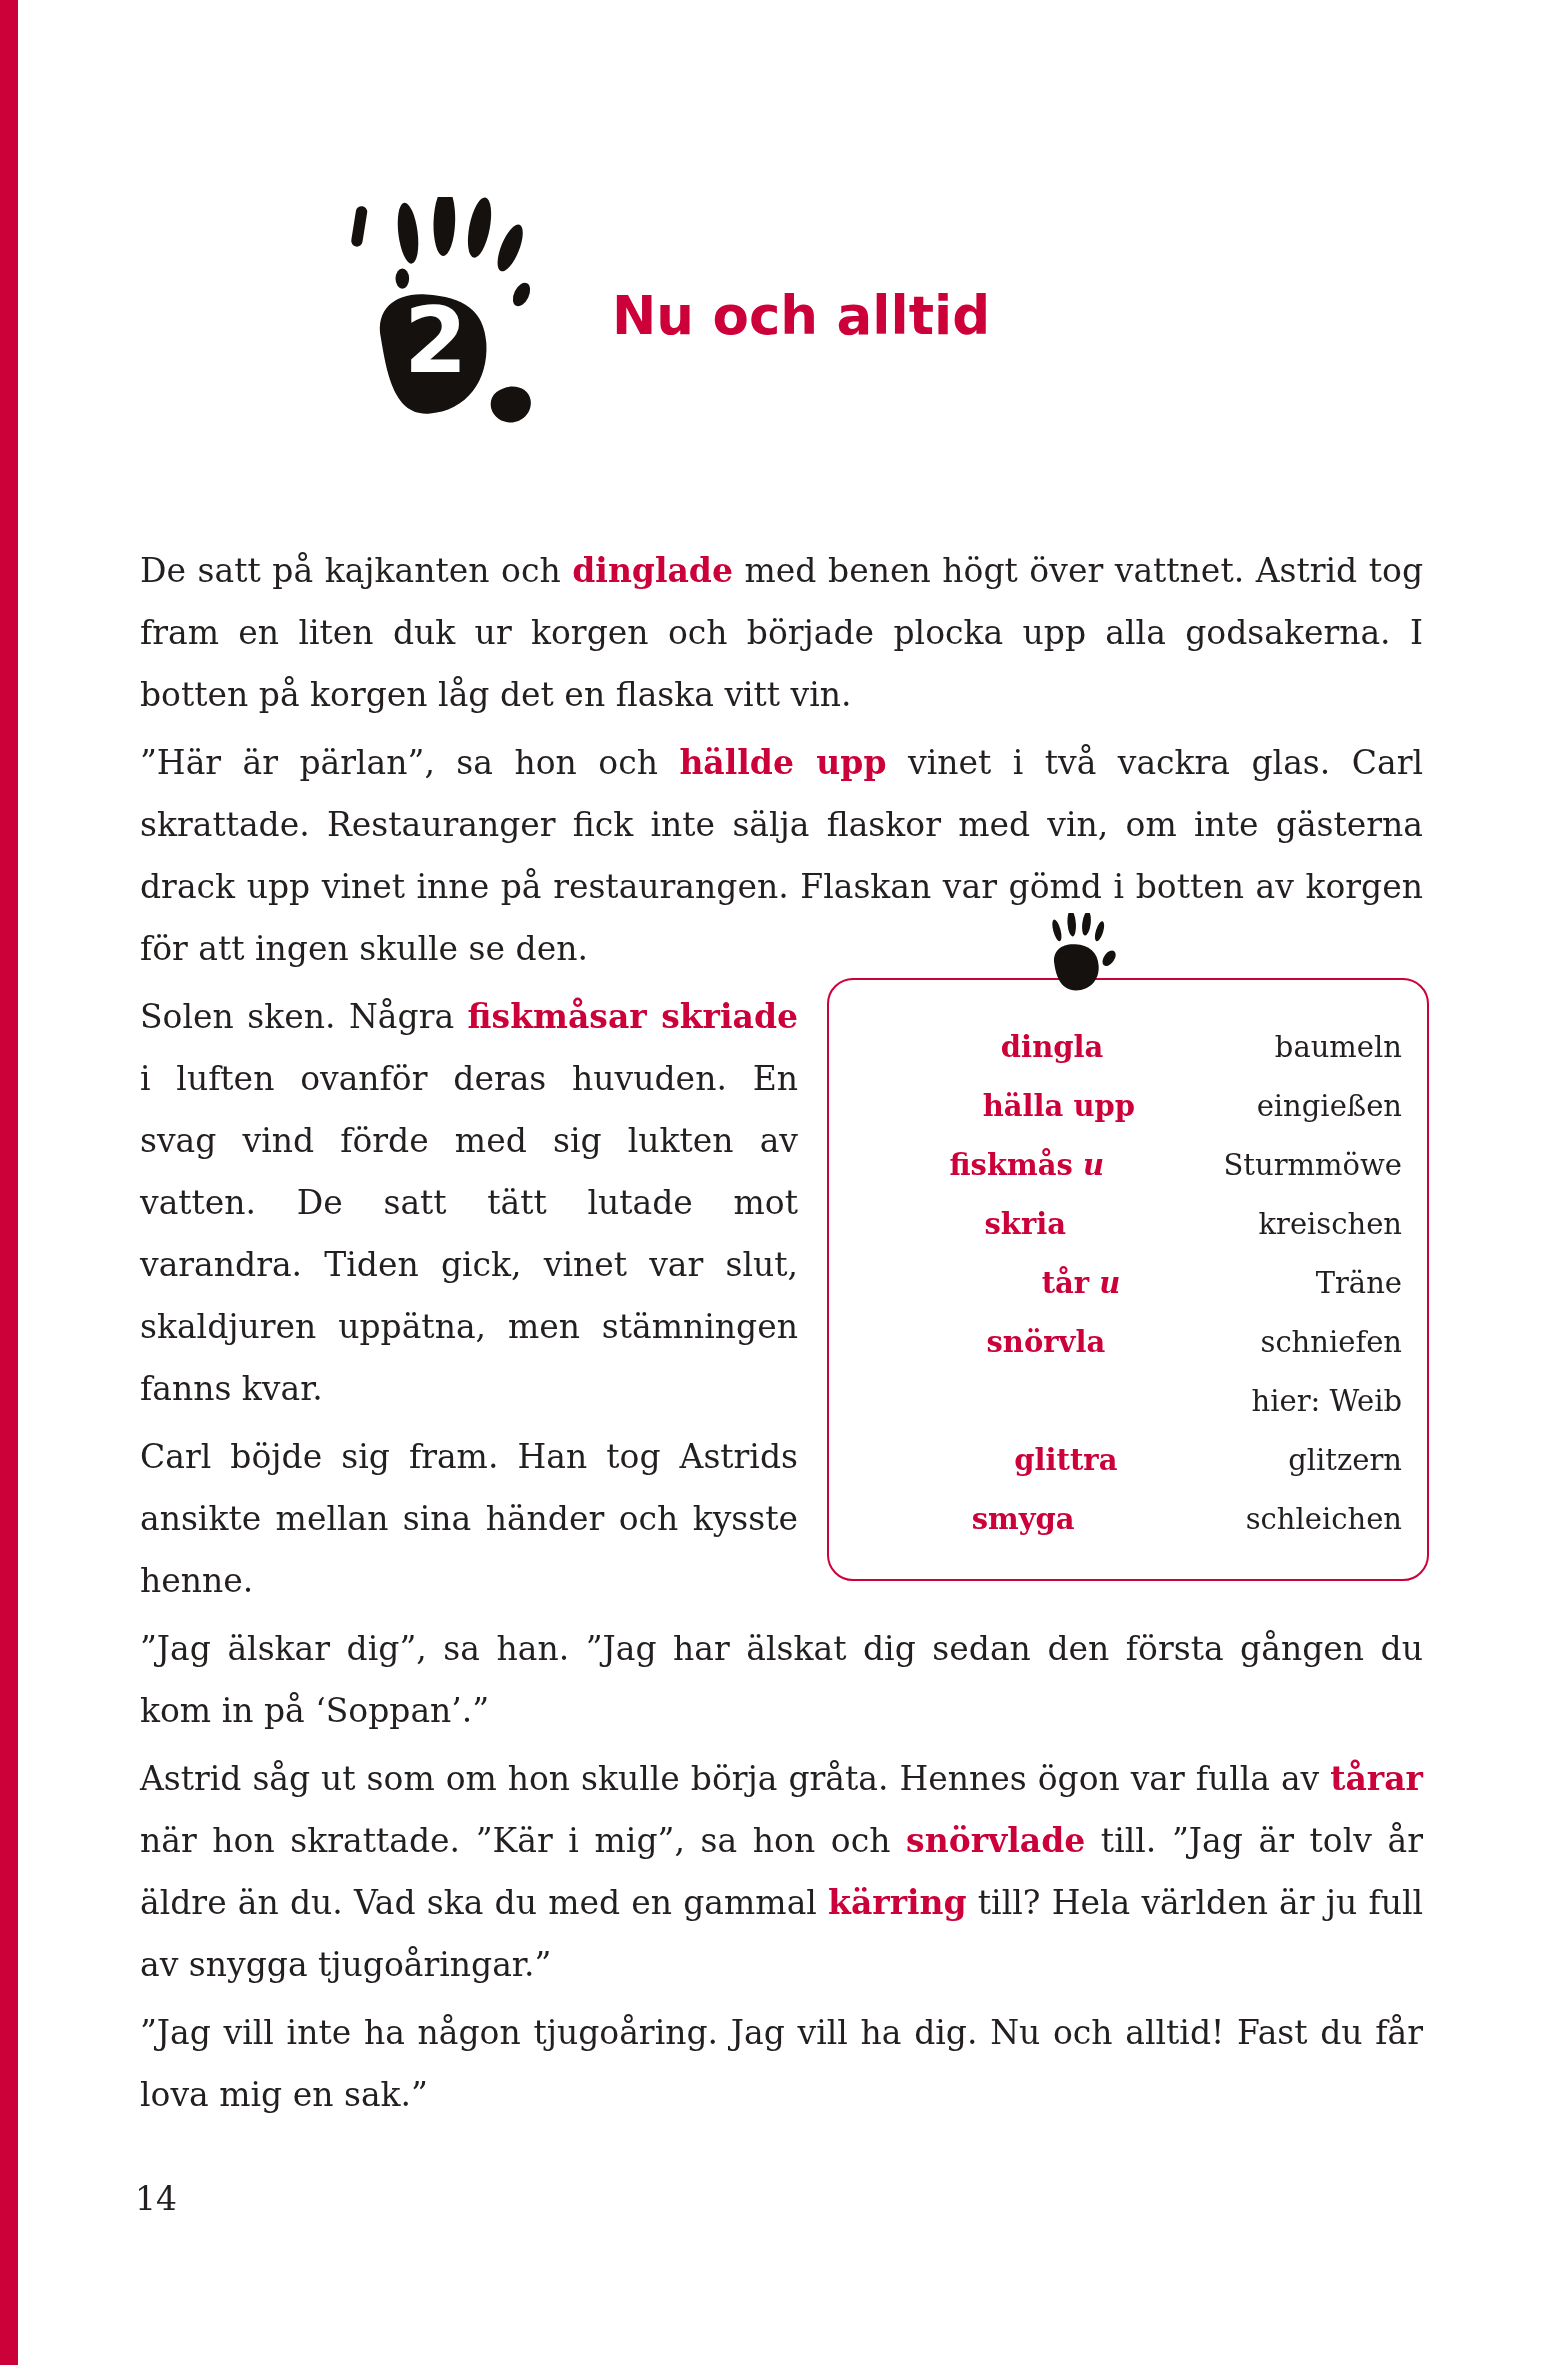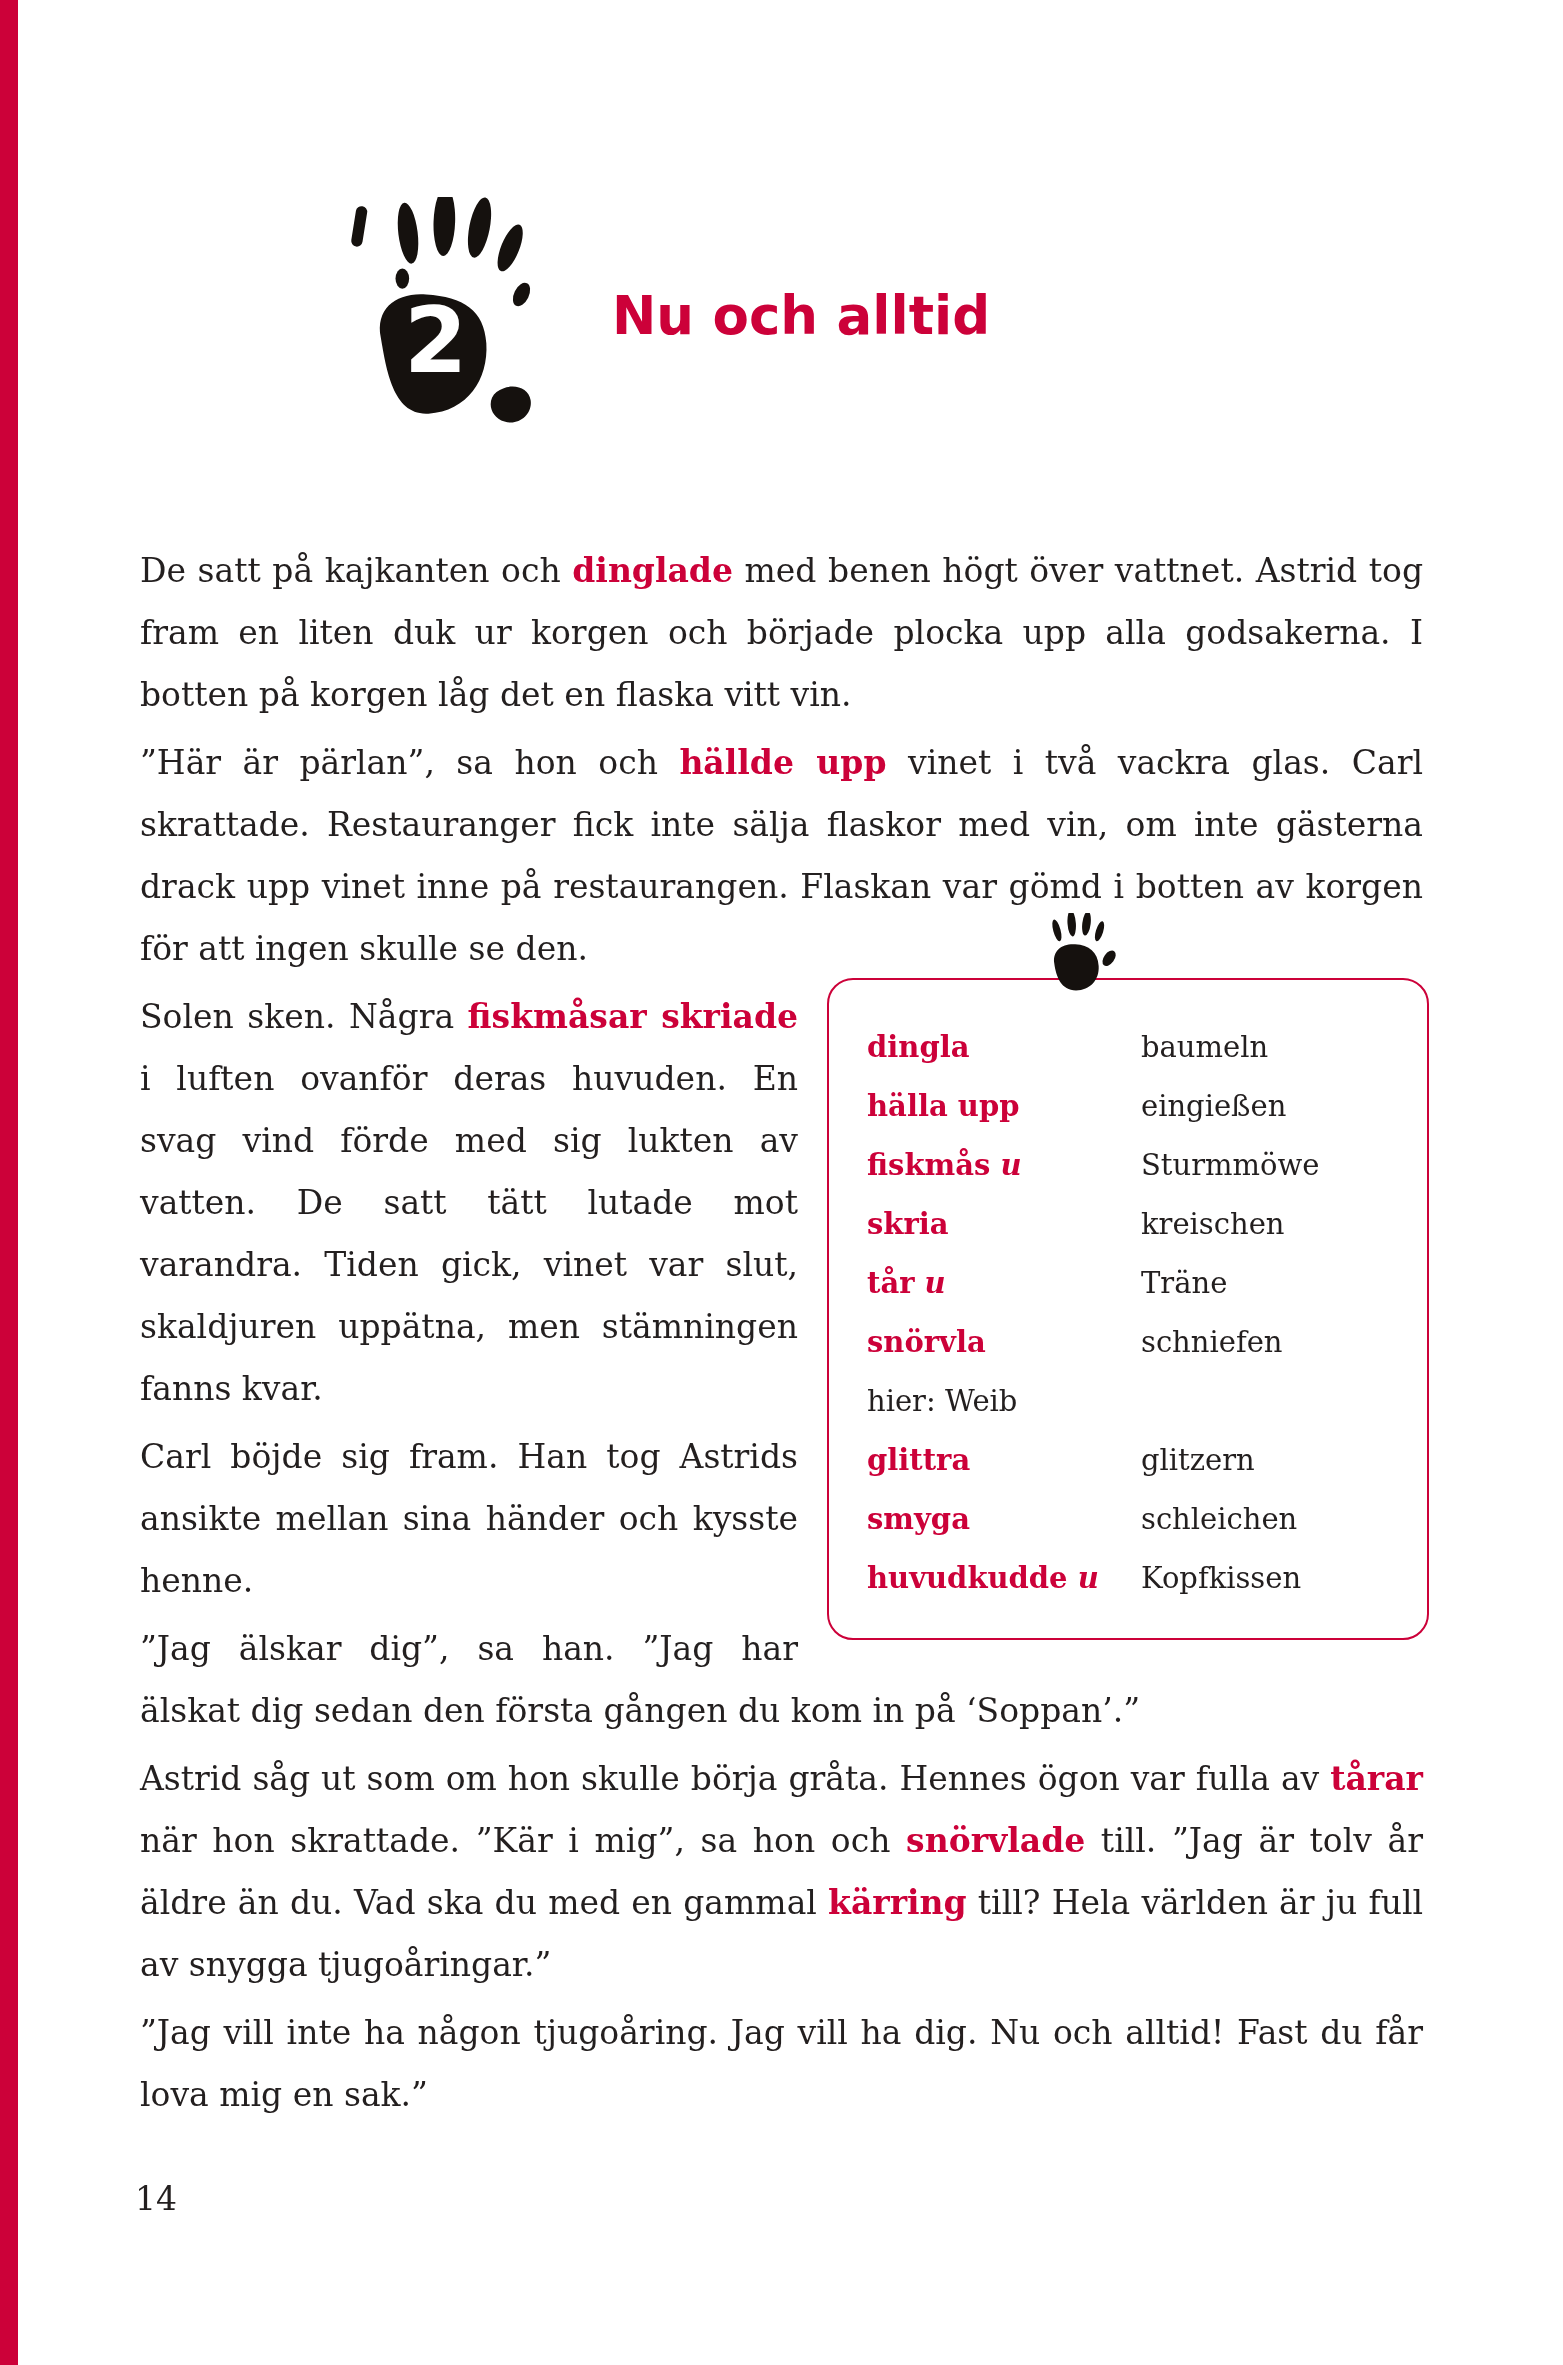--- a/index.html
+++ b/index.html
@@ -55,21 +55,21 @@
   }
   .vocab-card {
     border: 2.6px solid var(--accent, #cc0139);
     border-radius: 26px;
     background: #ffffff;
     padding: 38px 25px 30px 38px;
   }
   .vocab-row {
     display: flex; align-items: baseline;
     font-size: 29px; line-height: 59px;
-    white-space: nowrap; text-align: left;
+    white-space: nowrap; text-align: left; justify-content: flex-end;
   }
   .vocab-sv { flex: 0 0 274px; color: var(--accent, #cc0139); font-weight: 700; }
   .vocab-de { color: var(--text, #231f1f); font-weight: 400; }
   .gender { font-style: italic; }
   .it { }
   .warn-icon { margin-right: 7.8px; position: relative; top: 1.3px; }
   .hand-small {
     position: absolute; top: -65px; left: 207px;
     width: 98px; height: 87px;
   }
@@ -150,24 +150,20 @@
               <div class="vocab-de"><span class="it">hier</span><span>: Weib</span></div>
             </div>
             <div class="vocab-row">
               <div class="vocab-sv"><span>glittra</span></div>
               <div class="vocab-de"><span>glitzern</span></div>
             </div>
             <div class="vocab-row">
               <div class="vocab-sv"><span>smyga</span></div>
               <div class="vocab-de"><span>schleichen</span></div>
             </div>
-            <div class="vocab-row">
-              <div class="vocab-sv"><span>huvudkudde</span><span class="gender"> u</span></div>
-              <div class="vocab-de"><span>Kopfkissen</span></div>
-            </div>
           </div>
       </div>
     </aside>
 
     <p><span>Solen sken. Några </span><span class="hl">fiskmåsar skriade</span><span> i luften ovanför deras huvuden. En svag vind förde med sig lukten av vatten. De satt tätt lutade mot varandra. Tiden gick, vinet var slut, skaldjuren uppätna, men stämningen fanns kvar.</span></p>
     <p><span>Carl böjde sig fram. Han tog Astrids ansikte mellan sina händer och kysste henne.</span></p>
     <p><span>”Jag älskar dig”, sa han. ”Jag har älskat dig sedan den första gången du kom in på ‘Soppan’.”</span></p>
     <p><span>Astrid såg ut som om hon skulle börja gråta. Hennes ögon var fulla av </span><span class="hl">tårar</span><span> när hon skrattade. ”Kär i mig”, sa hon och </span><span class="hl">snörvlade</span><span> till. ”Jag är tolv år äldre än du. Vad ska du med en gammal </span><span class="hl">kärring</span><span> till? Hela världen är ju full av snygga tjugoåringar.”</span></p>
     <p><span>”Jag vill inte ha någon tjugoåring. Jag vill ha dig. Nu och alltid! Fast du får lova mig en sak.”</span></p>
   </main>

